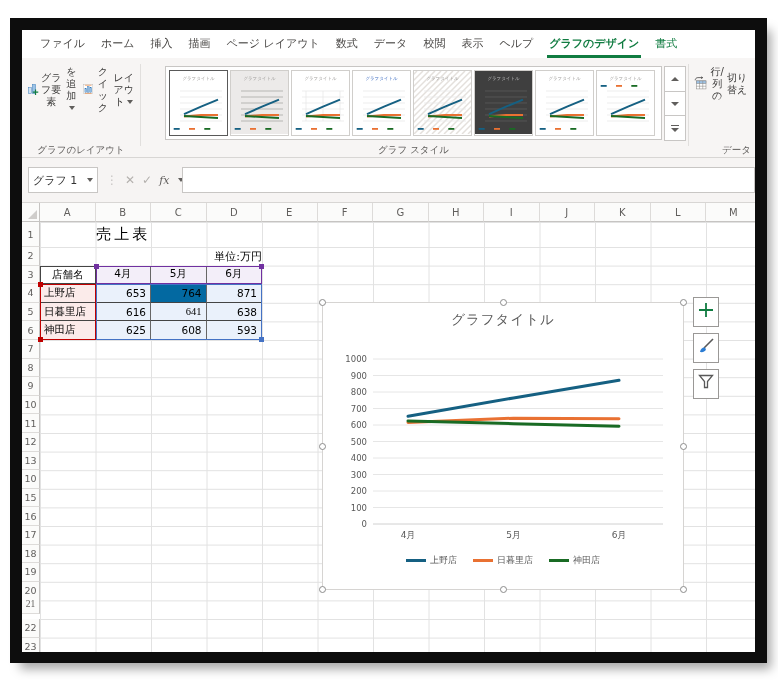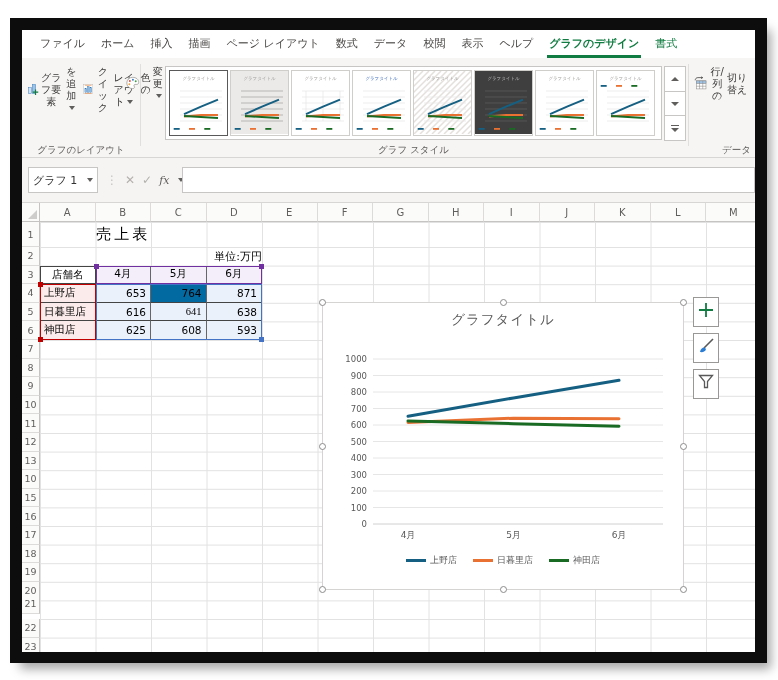--- a/index.html
+++ b/index.html
@@ -98,31 +98,20 @@
         <rect x="13" y="9" width="4" height="14" fill="#9dc3e6" stroke="#2e75b6"></rect>
         <rect x="19" y="12" width="4" height="11" fill="#9dc3e6" stroke="#2e75b6"></rect>
         <path d="M7 6 h16 M7 25.5 h16" stroke="#ed7d31" stroke-width="1.5"></path>
       </svg>
       <span>クイック</span>
       <span><span>レイアウト</span><span class="chev"></span></span>
     </div>
     <div class="grplabel" style="left:4px;width:110px;">グラフのレイアウト</div>
     <div class="vdiv" style="left:118px;"></div>
 
-    <div class="bigbtn" style="left:102px;width:40px;left:103px;">
-      <svg class="ic" viewBox="0 0 30 30">
-        <path d="M15 4 C8 4 3.5 9 3.5 15 c0 6 4.5 11 11.5 11 c2.5 0 3.5-1.5 3.5-3 c0-1.5-1-2-1-3.2 c0-1.2 1-2 2.3-2 H23 c2.5 0 3.8-2 3.8-4 C26.8 8 21.8 4 15 4 Z" fill="#fff" stroke="#8a8886" stroke-width="1.3"></path>
-        <circle cx="9.5" cy="11" r="1.9" fill="#e0483e"></circle>
-        <circle cx="15.5" cy="8.5" r="1.9" fill="#3a78c3"></circle>
-        <circle cx="21" cy="11.5" r="1.9" fill="#43a047"></circle>
-        <circle cx="8.5" cy="17.5" r="1.9" fill="#f2a33a"></circle>
-      </svg>
-      <span>色の</span>
-      <span><span>変更</span><span class="chev"></span></span>
-    </div>
 
     <div class="gallery" id="gallery">
           <div class="thumb sel"><svg width="57" height="63" viewBox="0 0 57 63">
               <rect width="57" height="63" fill="#ffffff"></rect>
               <text x="28.5" y="9" font-size="4.5" fill="#a3a19f" text-anchor="middle">グラフタイトル</text>
               <rect x="3.700000000000001" y="57" width="6" height="1.8" fill="#156082"></rect>
               <rect x="19" y="57" width="6" height="1.8" fill="#E97132"></rect>
               <rect x="34.3" y="57" width="6" height="1.8" fill="#196B24"></rect>
               <line x1="10" y1="20" x2="52" y2="20" stroke="#e8e8e8" stroke-width="0.8"></line>
               <line x1="10" y1="26" x2="52" y2="26" stroke="#e8e8e8" stroke-width="0.8"></line>
@@ -386,21 +375,21 @@
         <div class="rowhead" style="top: 211.4px; height: 18.6px;">11</div>
         <div class="rowhead" style="top: 230px; height: 18.6px;">12</div>
         <div class="rowhead" style="top: 248.6px; height: 18.6px;">13</div>
         <div class="rowhead" style="top: 267.2px; height: 18.6px;">10</div>
         <div class="rowhead" style="top: 285.8px; height: 18.6px;">15</div>
         <div class="rowhead" style="top: 304.4px; height: 18.6px;">16</div>
         <div class="rowhead" style="top: 323px; height: 18.6px;">17</div>
         <div class="rowhead" style="top: 341.6px; height: 18.6px;">18</div>
         <div class="rowhead" style="top: 360.2px; height: 18.6px;">19</div>
         <div class="rowhead" style="top: 378.8px; height: 18.6px;">20</div>
-        <div class="rowhead" style="top: 392px; height: 18.6px;">21</div>
+        <div class="rowhead" style="top: 392px; height: 18.6px; font-family: Liberation Serif, serif;">21</div>
         <div class="rowhead" style="top: 416px; height: 18.6px;">22</div>
         <div class="rowhead" style="top: 434.6px; height: 18.6px;">23</div>
         <div class="cell" style="left: 73.5px; top: 19px; width: 55.5px; height: 25px; justify-content: center; font-size: 15px; letter-spacing: 3px; font-family: &quot;DejaVu Serif&quot;, &quot;Liberation Serif&quot;, serif;">売上表</div>
         <div class="cell" style="left: 73.5px; top: 44px; width: 166.5px; height: 18.6px; justify-content: flex-end; font-size: 11px;">単位:万円</div>
         <div class="cell" style="left: 18px; top: 62.6px; width: 55.5px; height: 18px; justify-content: center; border: 1px solid rgb(68, 68, 68); background: rgb(255, 255, 255);">店舗名</div>
         <div class="cell" style="left: 73.5px; top: 62.6px; width: 55.5px; height: 18.6px; justify-content: center; background: rgb(243, 238, 249); border-bottom: 1px solid rgb(68, 68, 68); border-right: 1px solid rgb(102, 102, 102);">4月</div>
         <div class="cell" style="left: 129px; top: 62.6px; width: 55.5px; height: 18.6px; justify-content: center; background: rgb(243, 238, 249); border-bottom: 1px solid rgb(68, 68, 68); border-right: 1px solid rgb(102, 102, 102);">5月</div>
         <div class="cell" style="left: 184.5px; top: 62.6px; width: 55.5px; height: 18.6px; justify-content: center; background: rgb(243, 238, 249); border-bottom: 1px solid rgb(68, 68, 68); border-right: 1px solid rgb(102, 102, 102);">6月</div>
         <div class="cell" style="left: 18px; top: 81.2px; width: 55.5px; height: 18.6px; padding-left: 3px; background: rgb(251, 235, 234); border-bottom: 1px solid rgb(68, 68, 68); border-left: 1px solid rgb(68, 68, 68);">上野店</div>
         <div class="cell" style="left: 73.5px; top: 81.2px; width: 55.5px; height: 18.6px; justify-content: flex-end; padding-right: 4px; background: rgb(234, 241, 251); border-bottom: 1px solid rgb(68, 68, 68); border-right: 1px solid rgb(102, 102, 102);">653</div>

